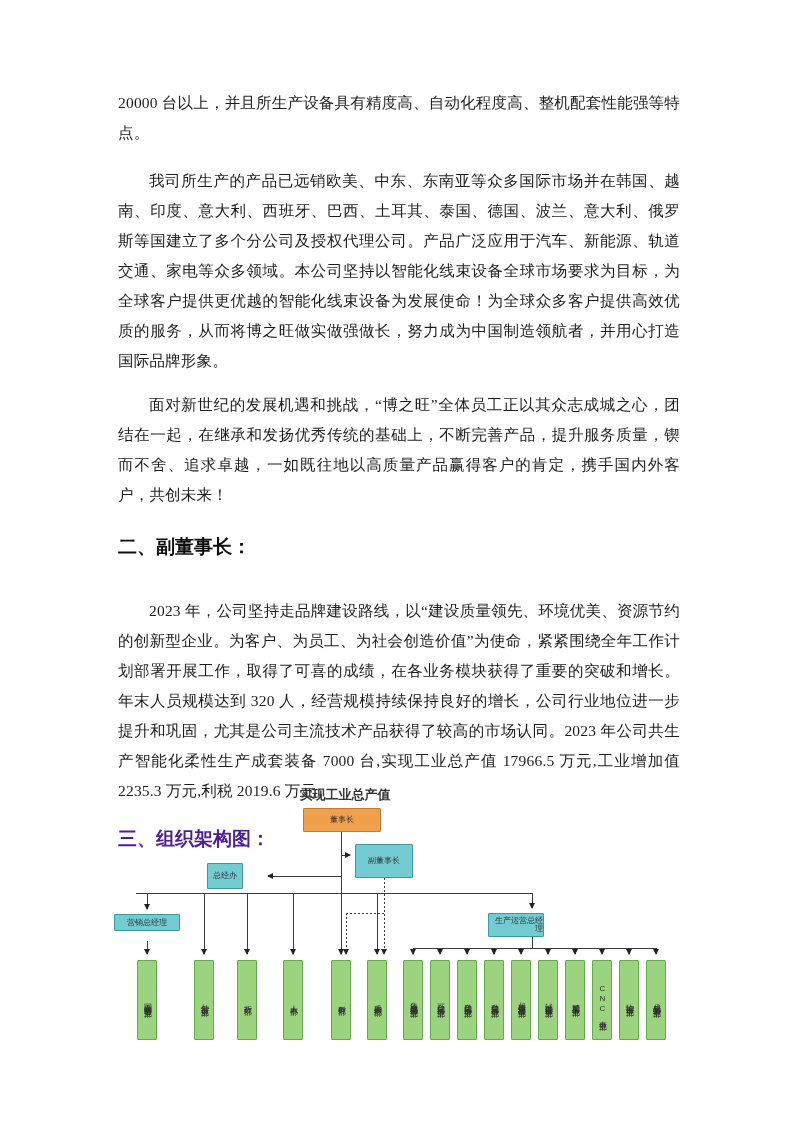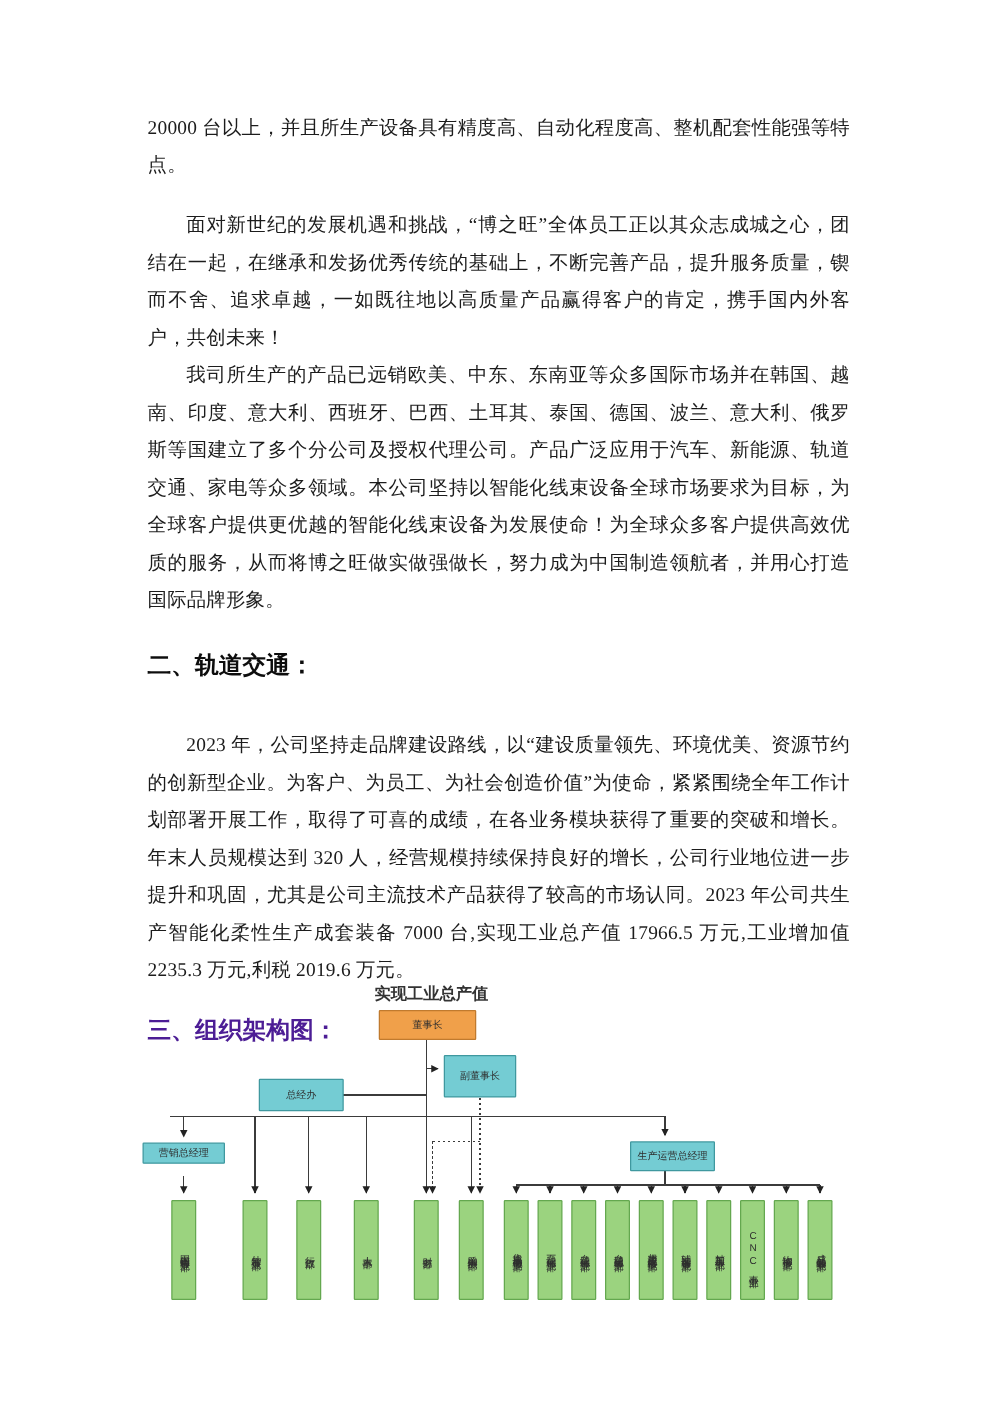--- a/index.html
+++ b/index.html
@@ -42,43 +42,43 @@
   }
   .node {
     position:absolute; display:flex; align-items:center; justify-content:center;
     font-size:8px; color:#2e2e2e; text-align:right; line-height:1;
     border:1px solid; border-radius:1px;
   }
   .node.orange { background:#f0a04a; border-color:#c07a2e; }
   .node.teal   { background:#74ccd3; border-color:#3f989f; }
   .node.chairman      { left:303px; top:36px;  width:78px; height:24px; }
   .node.vice-chairman { left:355px; top:72px;  width:58px; height:34px; }
-  .node.gm-office     { left:207px; top:91px;  width:68px; height:26px; }
+  .node.gm-office     { left:207px; top:91px;  width:36px; height:26px; }
   .node.marketing-gm  { left:114px; top:142px; width:66px; height:17px; }
-  .node.production-gm { left:504px; top:141px; width:68px; height:24px; }
+  .node.production-gm { left:488px; top:141px; width:56px; height:24px; }
   .dept {
     position:absolute; top:188px; width:20px; height:80px;
     display:flex; align-items:center; justify-content:center;
     background:#9bd37f; border:1px solid #64a84f; border-radius:1px;
   }
   .dept span {
     writing-mode:vertical-lr; text-orientation:upright;
     font-size:8px; letter-spacing:1px; color:#2e2e2e; line-height:1;
   }
 </style>
 </head>
 <body>
 
 <div class="page">
 
   <div class="content">
     <p class="p-first">20000 台以上，并且所生产设备具有精度高、自动化程度高、整机配套性能强等特点。</p>
+    <p class="p-indent p2">我司所生产的产品已远销欧美、中东、东南亚等众多国际市场并在韩国、越南、印度、意大利、西班牙、巴西、土耳其、泰国、德国、波兰、意大利、俄罗斯等国建立了多个分公司及授权代理公司。产品广泛应用于汽车、新能源、轨道交通、家电等众多领域。本公司坚持以智能化线束设备全球市场要求为目标，为全球客户提供更优越的智能化线束设备为发展使命！为全球众多客户提供高效优质的服务，从而将博之旺做实做强做长，努力成为中国制造领航者，并用心打造国际品牌形象。</p>
     <p class="p-indent p3">面对新世纪的发展机遇和挑战，“博之旺”全体员工正以其众志成城之心，团结在一起，在继承和发扬优秀传统的基础上，不断完善产品，提升服务质量，锲而不舍、追求卓越，一如既往地以高质量产品赢得客户的肯定，携手国内外客户，共创未来！</p>
-    <p class="p-indent p2">我司所生产的产品已远销欧美、中东、东南亚等众多国际市场并在韩国、越南、印度、意大利、西班牙、巴西、土耳其、泰国、德国、波兰、意大利、俄罗斯等国建立了多个分公司及授权代理公司。产品广泛应用于汽车、新能源、轨道交通、家电等众多领域。本公司坚持以智能化线束设备全球市场要求为目标，为全球客户提供更优越的智能化线束设备为发展使命！为全球众多客户提供高效优质的服务，从而将博之旺做实做强做长，努力成为中国制造领航者，并用心打造国际品牌形象。</p>
-    <div class="sec-heading">二、轨道交通：</div>
+    <div class="sec-heading">二、副董事长：</div>
     <p class="p-indent">2023 年，公司坚持走品牌建设路线，以“建设质量领先、环境优美、资源节约的创新型企业。为客户、为员工、为社会创造价值”为使命，紧紧围绕全年工作计划部署开展工作，取得了可喜的成绩，在各业务模块获得了重要的突破和增长。年末人员规模达到 320 人，经营规模持续保持良好的增长，公司行业地位进一步提升和巩固，尤其是公司主流技术产品获得了较高的市场认同。2023 年公司共生产智能化柔性生产成套装备 7000 台,实现工业总产值 17966.5 万元,工业增加值 2235.3 万元,利税 2019.6 万元。</p>
     <div class="sec-heading red">三、组织架构图：</div>
   </div>
 
   <div class="orgchart">
 
     <svg class="wires" width="794" height="351">
       <defs>
         <marker id="arw" markerWidth="7" markerHeight="7" refX="5" refY="3" orient="auto">
           <path d="M0,0 L6,3 L0,6 Z" fill="#222"></path>

